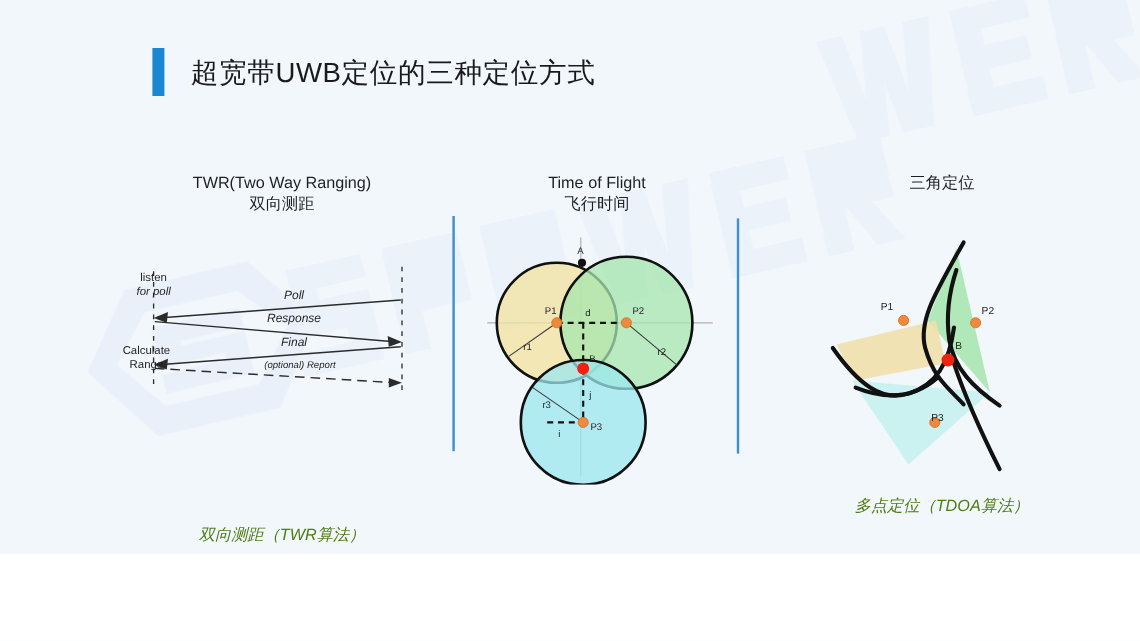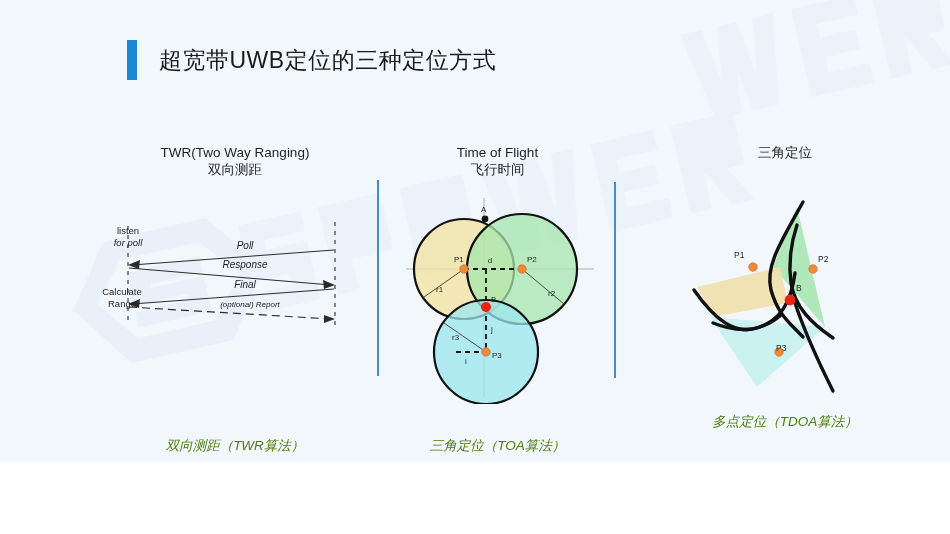--- a/index.html
+++ b/index.html
@@ -260,16 +260,15 @@
 
     <g fill="#1f1f1f" font-size="8.5">
       <text x="49" y="63">P1</text>
       <text x="133" y="67">P2</text>
       <text x="91" y="156">P3</text>
       <text x="111" y="96">B</text>
     </g>
   </svg>
 
   <div class="col-caption" style="left:105px; top:437px; width:260px;">双向测距（TWR算法）</div>
-  <div class="col-caption" style="left:380px; top:437px; width:235px;">三角定位（TOA算法）</div>
   <div class="col-caption" style="left:665px; top:413px; width:240px;">多点定位（TDOA算法）</div>
 
 </div>
 
 </body></html>

